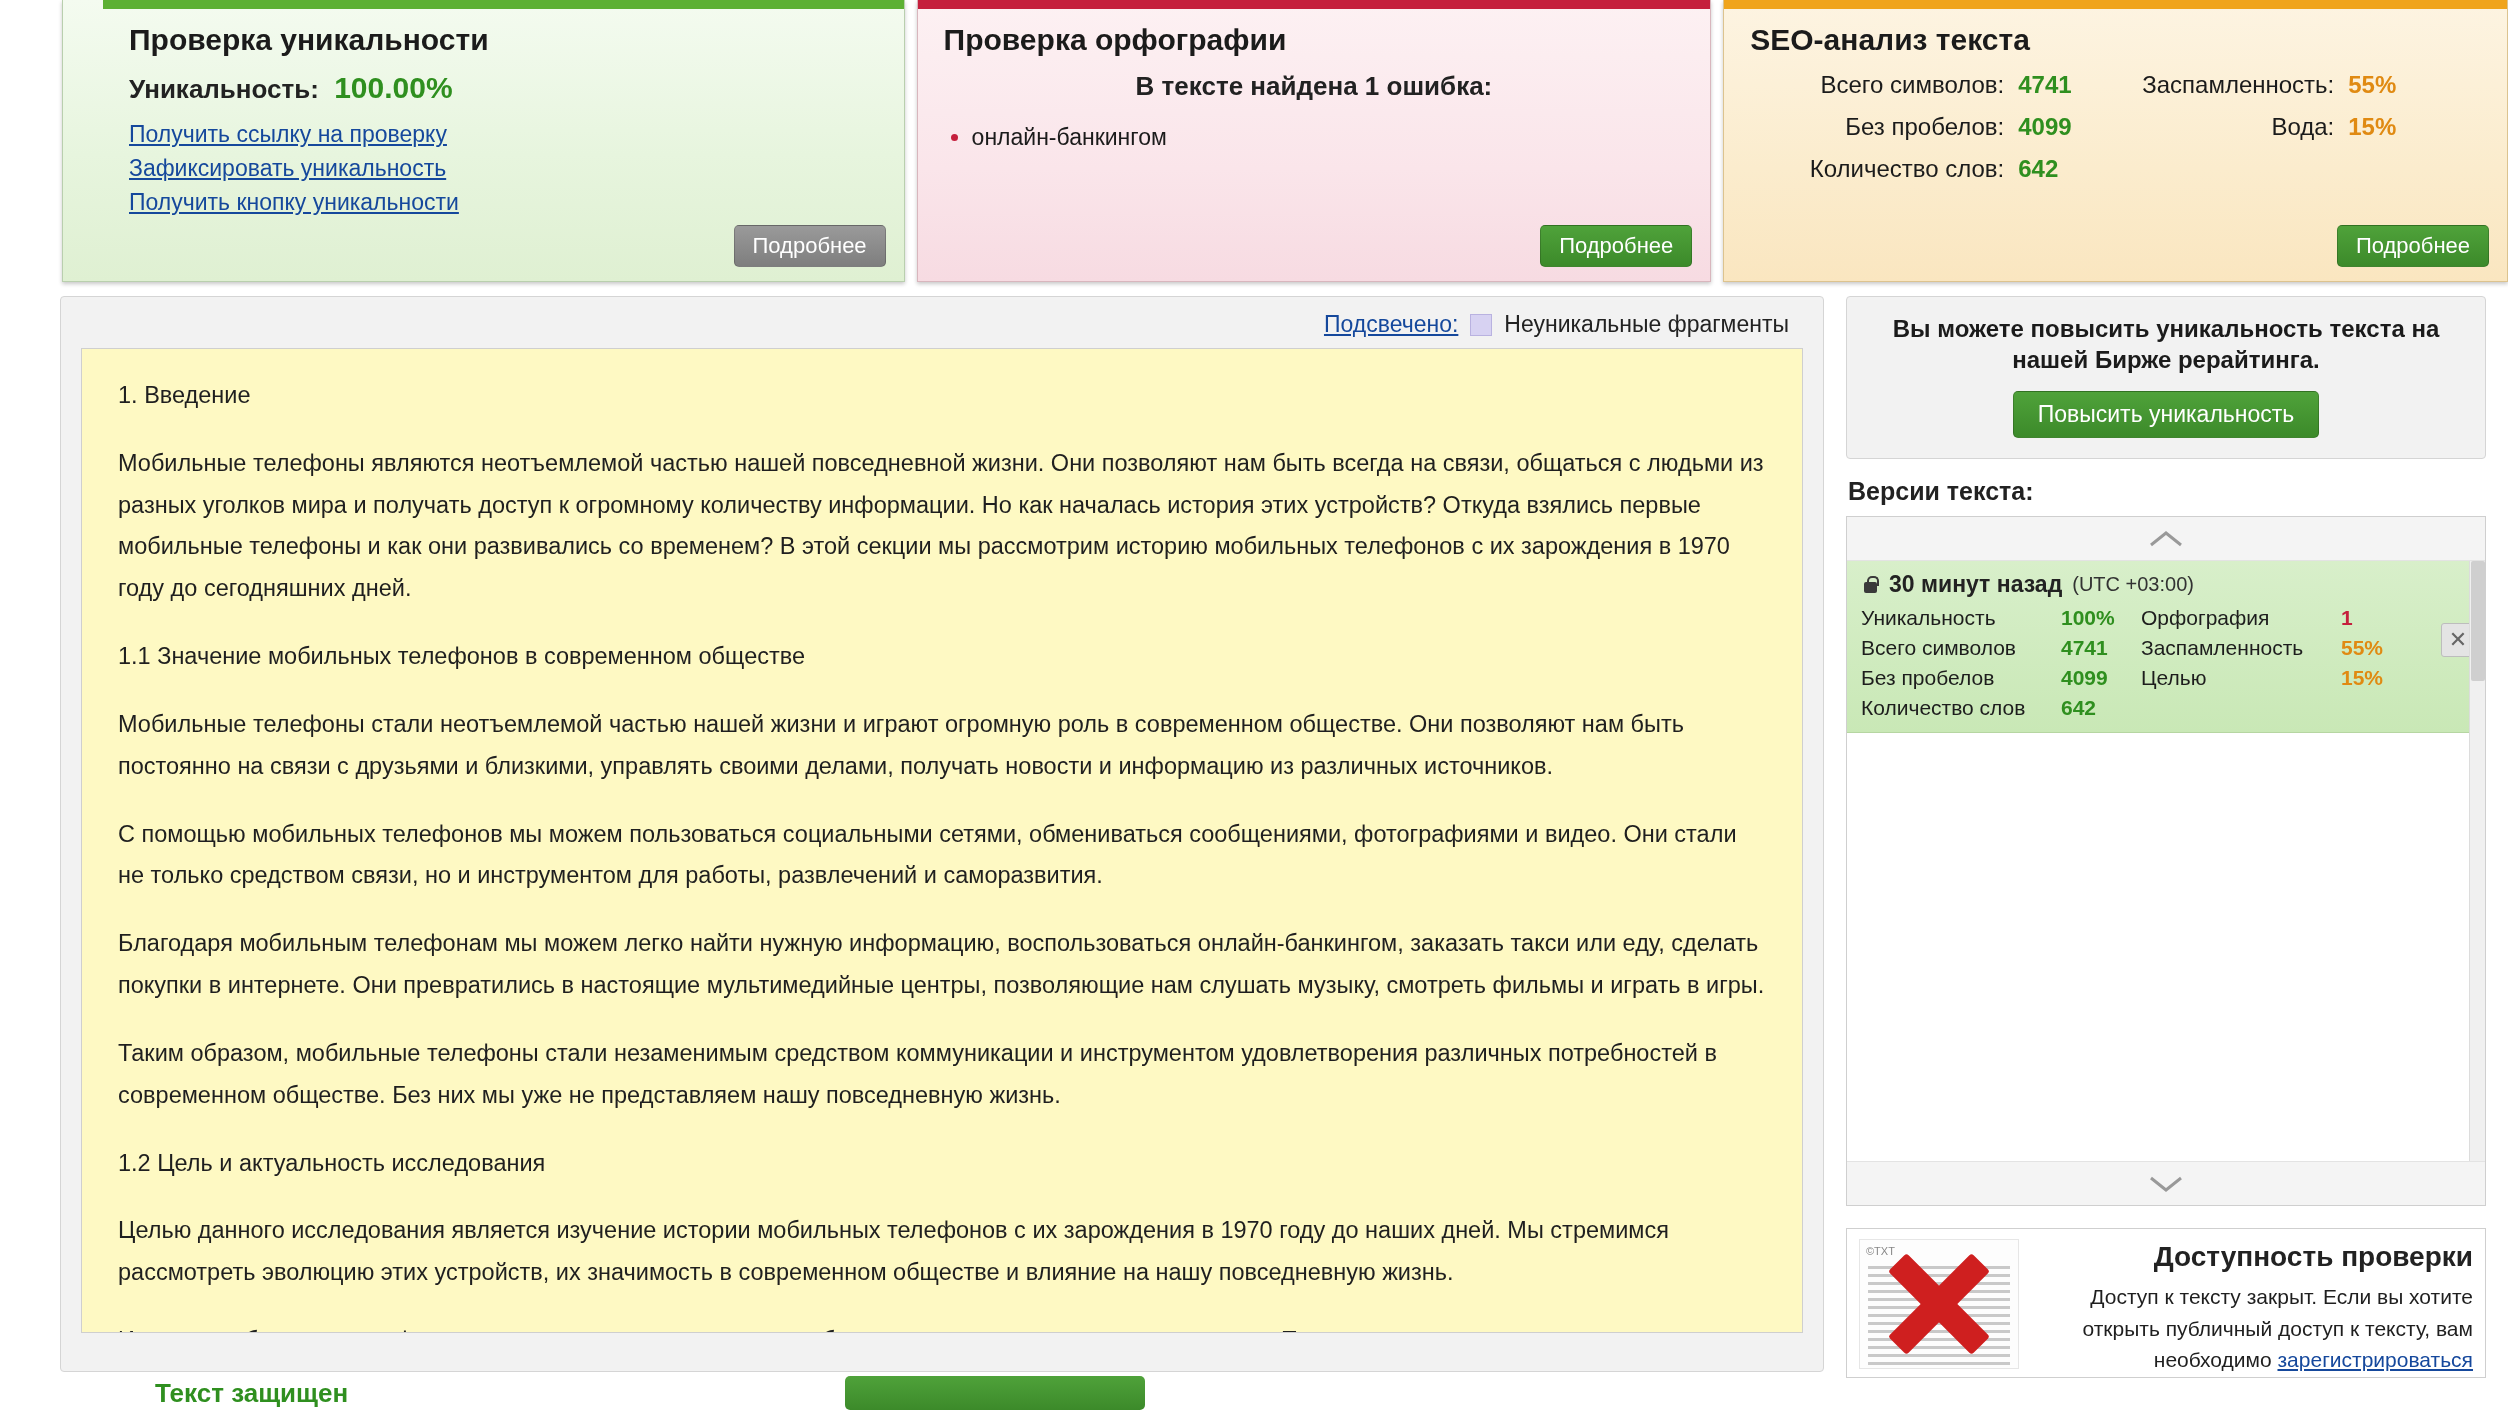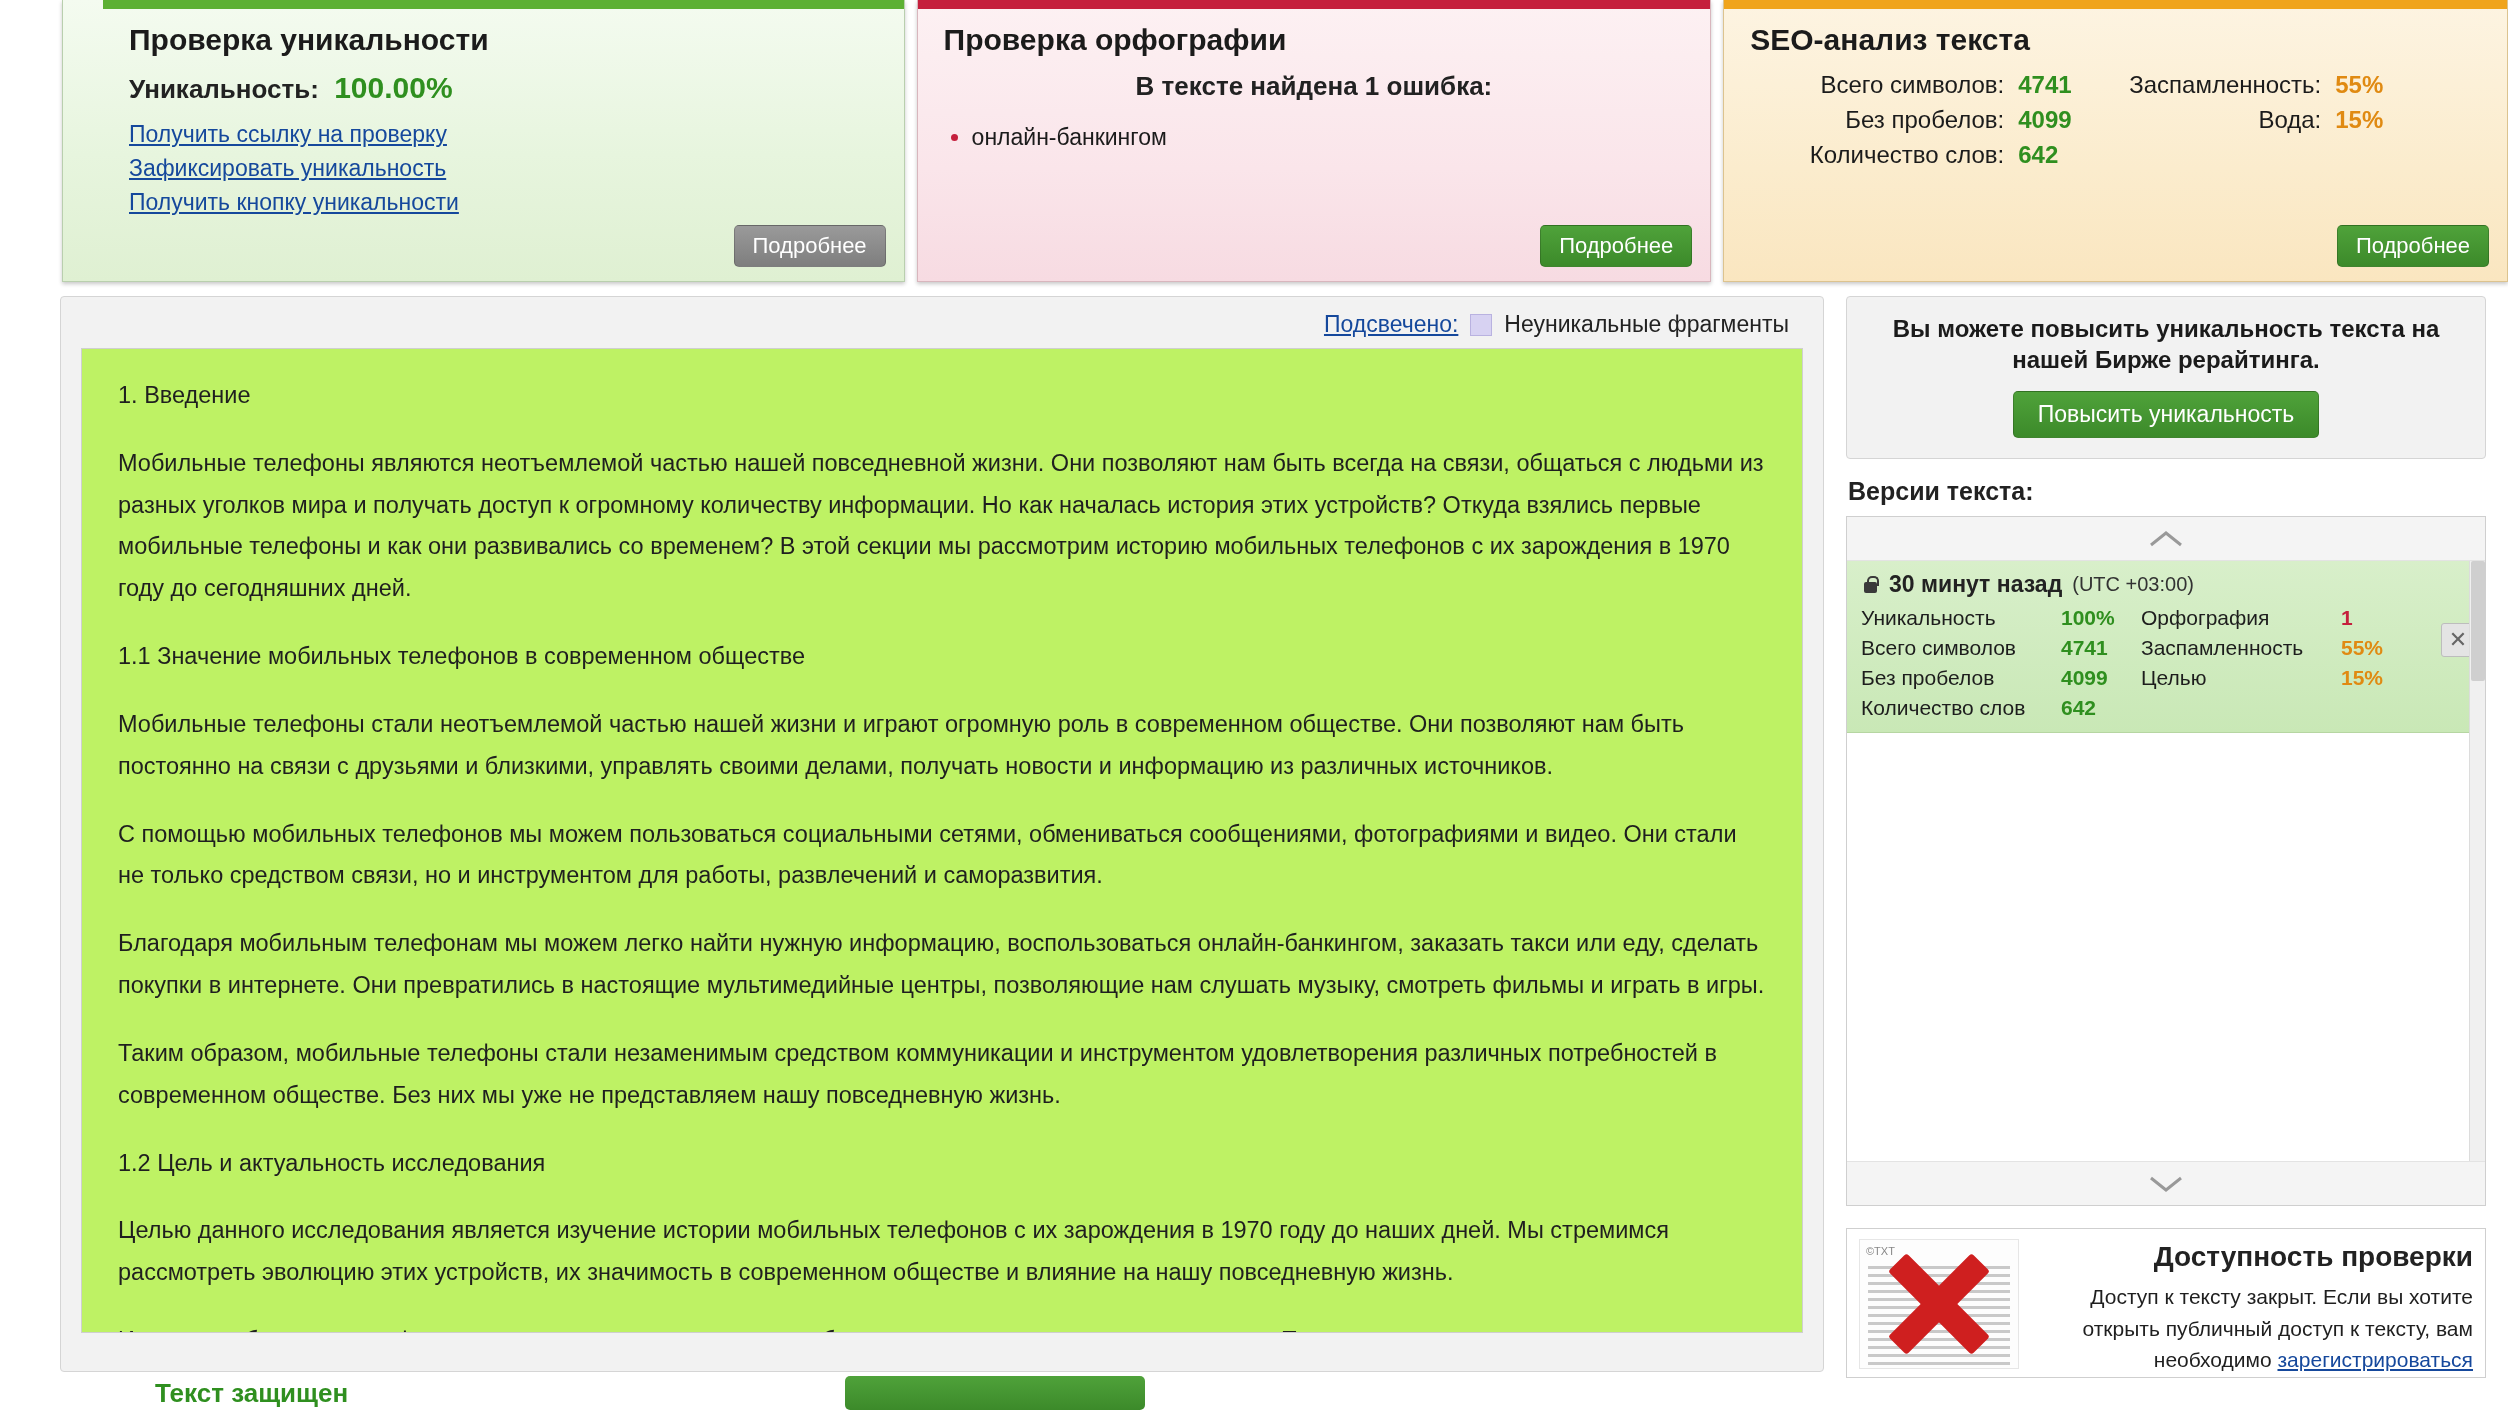--- a/index.html
+++ b/index.html
@@ -90,21 +90,20 @@
     border-color: #dcc38f;
     z-index: 1;
   }
   #panel-seo .topbar { background: #f0a41c; }
   .seo-grid {
     display: grid;
     grid-template-columns: 340px 310px;
     column-gap: 20px;
     row-gap: 14px;
     margin-top: 8px;
-    gap: 7px;
   }
   .seo-item { display: flex; justify-content: flex-end; align-items: baseline; font-size: 24px; }
   .seo-item .lbl { color: #1b1b1b; }
   .seo-item .num { font-weight: bold; margin-left: 14px; min-width: 72px; text-align: left; }
   .num.green { color: #2f8f1f; }
   .num.orange { color: #e08a12; }
 
   .more-btn {
     position: absolute;
     right: 18px; bottom: 14px;
@@ -150,21 +149,21 @@
     padding-bottom: 10px;
   }
   .legend .lk { color: #15489c; text-decoration: underline; cursor: pointer; }
   .legend .swatch {
     width: 22px; height: 22px;
     background: #d7d2f2;
     border: 1px solid #b9b2e0;
     display: inline-block;
   }
   .text-box {
-    background: #bef264;
+    background: #fef9c3;
     border: 1px solid #cfcfcf;
     height: 985px;
     padding: 26px 36px;
     overflow: hidden;
     font-size: 23.5px;
     line-height: 1.78;
     color: #1f1f1f;
   }
   .text-box p { margin: 0 0 26px 0; }
 

